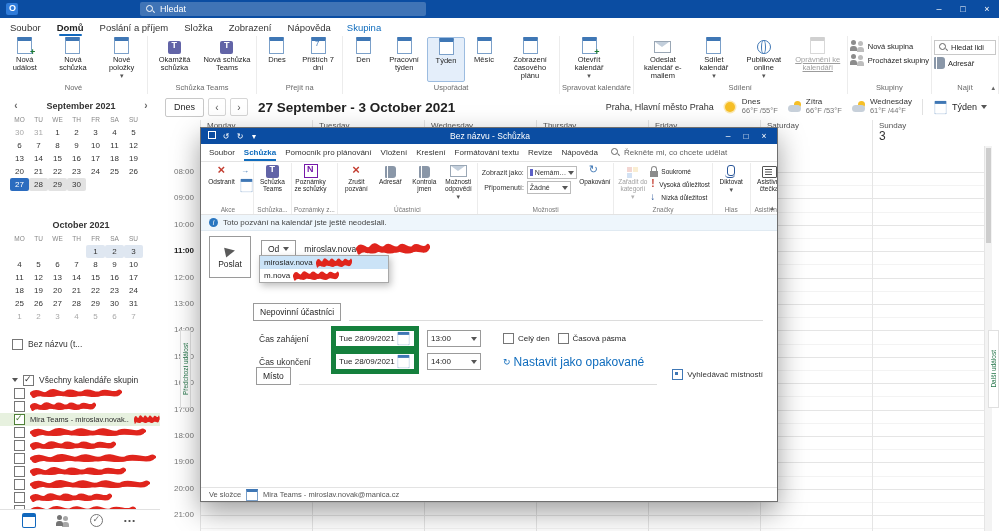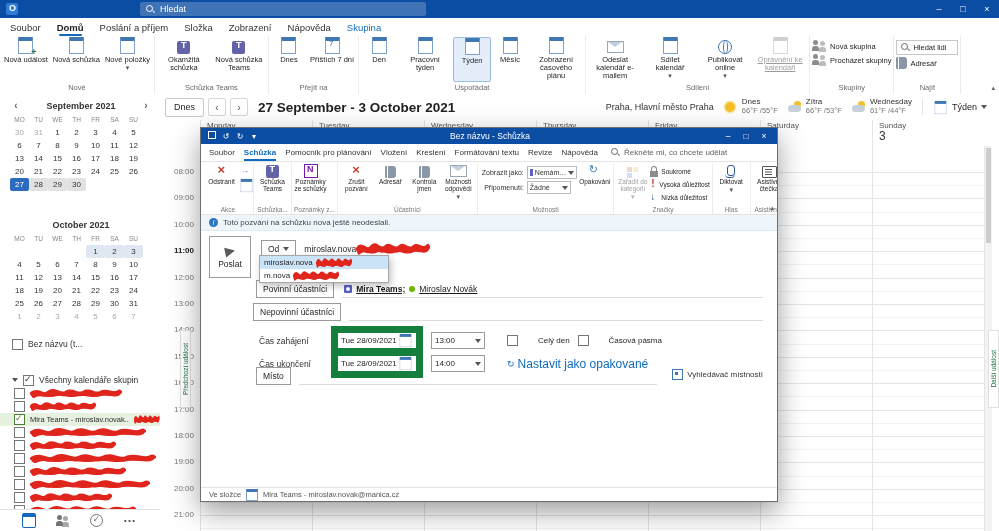--- a/index.html
+++ b/index.html
@@ -211,23 +211,23 @@
   #r-pov{left:55px;top:49px;right:14px;}
   .grpic{width:8px;height:8px;background:#5b5fc7;border-radius:1px;display:inline-block;position:relative;flex:none;}
   .grpic::after{content:"";position:absolute;left:2px;top:2px;width:4px;height:4px;border-radius:50%;background:#fff;}
   .pres{width:6px;height:6px;border-radius:50%;background:#6bb700;display:inline-block;flex:none;}
   .att{text-decoration:underline;color:#1a1a1a;white-space:nowrap;}
   .att.b{font-weight:bold;}
   #r-nep{left:52px;top:72px;right:14px;}
   #r-start{left:58px;top:95px;}
   #r-end{left:58px;top:118px;}
   .flab{width:64px;color:#333;white-space:nowrap;}
-  .datebox{width:72px;border:7px solid #15803d;height:15px;display:flex;align-items:center;justify-content:space-between;padding:0 3px;font-size:8px;}
+  .datebox{width:72px;border:5px solid #15803d;height:15px;display:flex;align-items:center;justify-content:space-between;padding:0 3px;font-size:8px;}
   .timebox{width:46px;border:1px solid #9a9a9a;height:15px;display:flex;align-items:center;justify-content:space-between;padding:0 3px;font-size:8px;}
-  .cbl{display:flex;align-items:center;gap:20px;font-size:8px;white-space:nowrap;}
+  .cbl{display:flex;align-items:center;gap:4px;font-size:8px;white-space:nowrap;}
   #allday{margin-left:14px;}
   .reclink{display:flex;align-items:center;gap:3px;color:#0f6cbd;font-size:12px;margin-left:14px;white-space:nowrap;}
   .reclink::before{content:"↻";font-size:9px;}
   #r-misto{left:55px;top:136px;right:120px;}
   #roomfinder{position:absolute;right:14px;top:138px;display:flex;align-items:center;gap:4px;font-size:8px;color:#333;}
   .rfic{width:9px;height:9px;border:1px solid #3f77b5;display:inline-block;position:relative;}
   .rfic::after{content:"";position:absolute;left:2px;top:2px;width:3px;height:3px;background:#3f77b5;}
   #dstatus{position:absolute;left:0;right:0;bottom:0;height:13px;border-top:1px solid #e3e3e3;display:flex;align-items:center;gap:5px;padding:0 8px;font-size:7.5px;color:#555;background:#fff;}
 </style>
 </head>
@@ -343,20 +343,31 @@
             <span>Měsíc</span>
           </div>
         <div class="rbtn">
             <span class="ri">
               <span class="ic icb"></span>
             </span>
             <span>Zobrazení časového plánu</span>
           </div>
       </div>
       <div class="rlabel">Uspořádat</div>
+    </div>
+    <div class="rgroup">
+      <div class="rbtns">
+        <div class="rbtn drop">
+            <span class="ri">
+              <span class="ic icb plus"></span>
+            </span>
+            <span>Otevřít kalendář</span>
+          </div>
+      </div>
+      <div class="rlabel">Spravovat kalendáře</div>
     </div>
     <div class="rgroup">
       <div class="rbtns">
         <div class="rbtn">
             <span class="ri">
               <span class="ic icmail"></span>
             </span>
             <span>Odeslat kalendář e-mailem</span>
           </div>
         <div class="rbtn drop">
@@ -935,21 +946,21 @@
               </span>
               <span>Asistivní čtečka</span>
             </div>
         </div>
         <div class="dglabel">Asistivní...</div>
       </div>
       <span id="dribcollapse">▴</span>
     </div>
     <div id="dinfo">
       <span class="iinfo">i</span>
-      <span>Toto pozvání na schůzku nova ještě neodeslali.</span>
+      <span>Toto pozvání na kalendář jste ještě neodeslali.</span>
     </div>
     <div id="dform">
       <div id="poslat">
         <span class="sendtri"></span>
         <span>Poslat</span>
       </div>
       <div class="frow" id="r-od">
         <span class="fieldbtn" id="odbtn">
             <span>Od</span>
             <span class="tri"></span>
@@ -970,29 +981,20 @@
                 <path d="M4,10C12,4 20,12 28,8C36,5 44,12 52,8C60,5 68,12 76,8C84,5 92,11 96,7" stroke="#e0251d" stroke-width="5" fill="none" stroke-linecap="round"></path>
               </svg></span>
           </div>
         <div class="dditem">
             <span>m.nova</span>
             <span class="scrib"><svg viewBox="0 0 100 14" preserveAspectRatio="none" width="46" height="12">
                 <path d="M3,7C9,1 14,13 21,6C27,0 33,12 40,6C46,1 52,12 59,6C65,1 71,12 78,6C84,2 90,11 97,5" stroke="#e0251d" stroke-width="6" fill="none" stroke-linecap="round"></path>
                 <path d="M4,10C12,4 20,12 28,8C36,5 44,12 52,8C60,5 68,12 76,8C84,5 92,11 96,7" stroke="#e0251d" stroke-width="5" fill="none" stroke-linecap="round"></path>
               </svg></span>
           </div>
-      </div>
-      <div class="frow" id="r-pov">
-        <span class="fieldbtn">Povinní účastníci</span>
-        <span class="fieldline">
-          <span class="grpic"></span>
-          <span class="att b">Mira Teams;</span>
-          <span class="pres"></span>
-          <span class="att">Miroslav Novák</span>
-        </span>
       </div>
       <div class="frow" id="r-nep">
         <span class="fieldbtn">Nepovinní účastníci</span>
         <span class="fieldline"></span>
       </div>
       <div class="frow" id="r-start">
         <span class="flab">Čas zahájení</span>
         <span class="datebox">
             <span>Tue 28/09/2021</span>
             <span class="ic icb s"></span>

